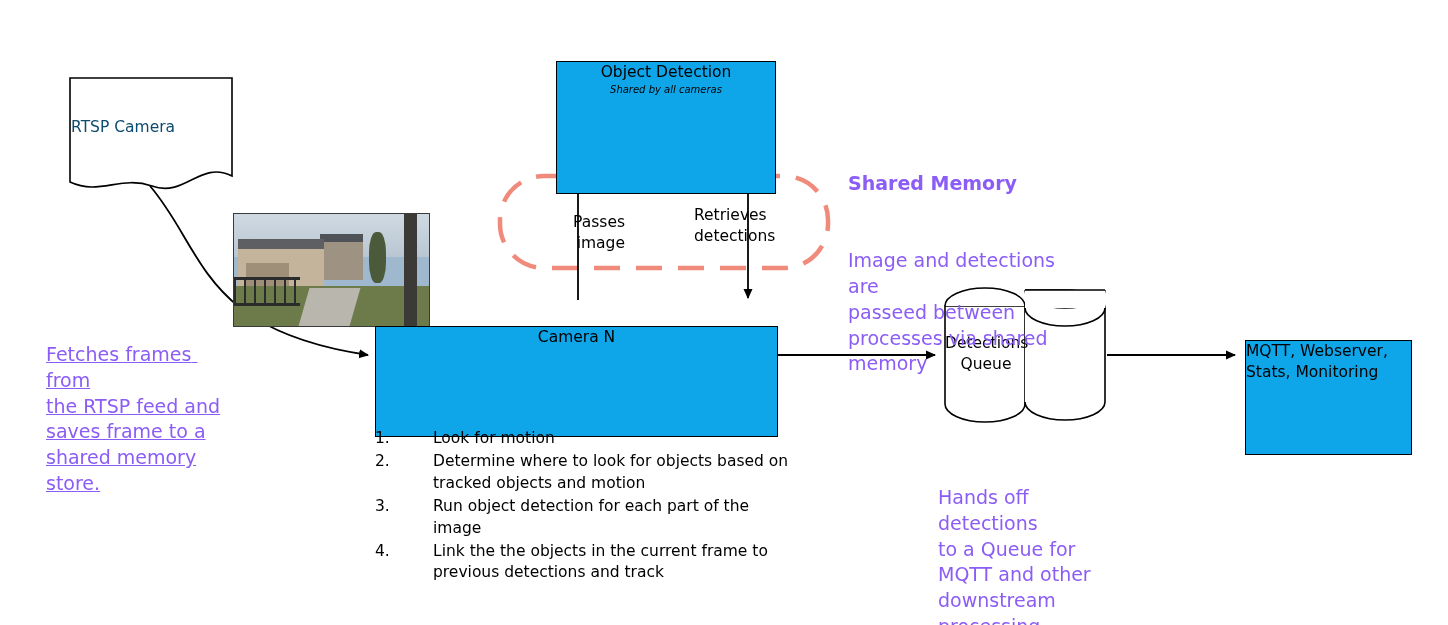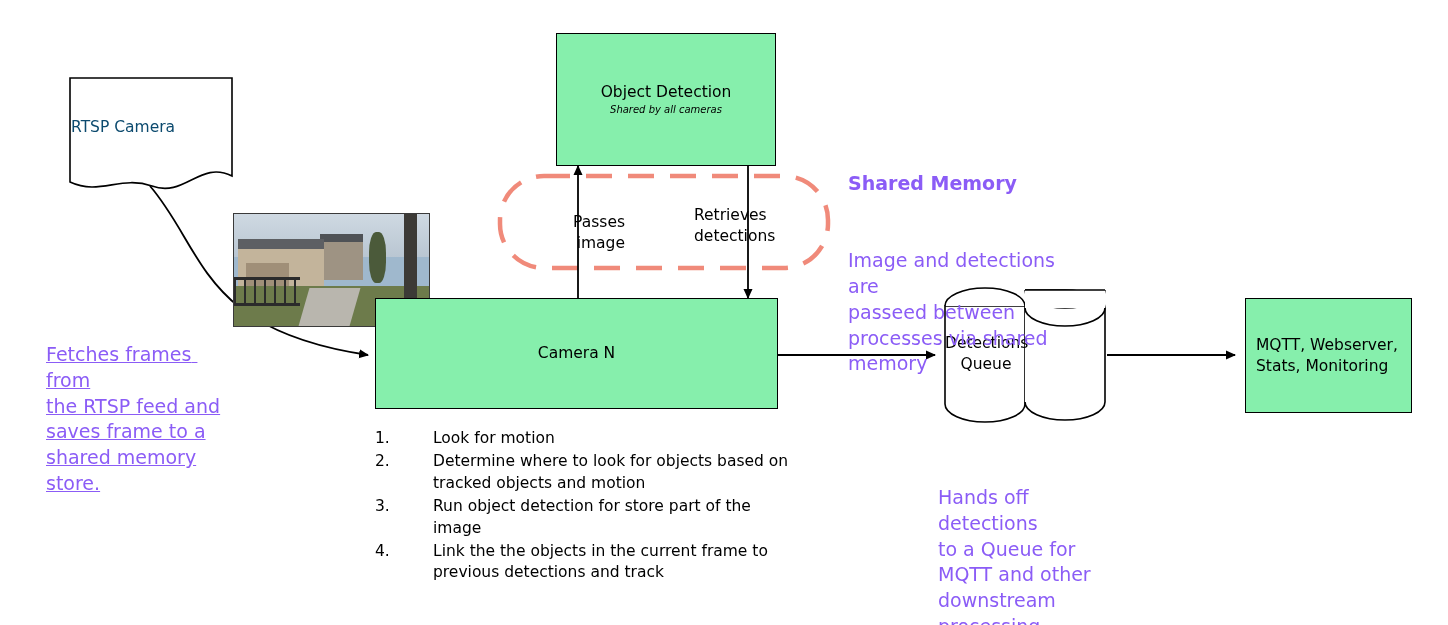--- a/index.html
+++ b/index.html
@@ -23,30 +23,31 @@
     top: 0;
     width: 1448px;
     height: 625px;
     pointer-events: none;
   }
 
   
   .box {
     position: absolute;
     box-sizing: border-box;
-    background: #86efac;
+    background: #0ea5e9;
     border: 1.5px solid #000;
     display: flex;
     flex-direction: column;
     align-items: center;
-    justify-content: center;
+    justify-content: flex-start;
     text-align: center;
     color: #000;
     font-size: 15.5px;
     line-height: 1.35;
+    margin-top: 28px;
   }
   .box .sub {
     font-style: italic;
     font-size: 10px;
   }
 
   
   .doc-label {
     position: absolute;
     width: 176px;
@@ -196,21 +197,21 @@
 
   <div class="box" style="left:375px; top:298px; width:403px; height:111px;">
     <div>Camera N</div>
   </div>
 
   <div class="abs" style="left:945px; top:333px; width:82px; text-align:center; font-size:15.5px; line-height:1.35;">
     <div>Detections</div>
     <div>Queue</div>
   </div>
 
-  <div class="box" style="left:1245px; top:298px; width:167px; height:115px; align-items:flex-start; text-align:left; padding-left:10px;">
+  <div class="box" style="left:1245px; top:312px; width:167px; height:115px; align-items:flex-start; text-align:left; padding-left:0;">
     <div style="width:100%;">MQTT, Webserver,</div>
     <div style="width:100%;">Stats, Monitoring</div>
   </div>
 
   <div class="abs" style="left:535px; top:212px; width:90px; text-align:right; font-size:15.5px; line-height:1.35;">
     <div>Passes</div>
     <div>image</div>
   </div>
 
   <div class="abs" style="left:694px; top:205px; width:110px; text-align:left; font-size:15.5px; line-height:1.35;">
@@ -243,21 +244,21 @@
       <div class="step-num">1.</div>
       <div class="step-txt">Look for motion</div>
     </div>
     <div class="step">
       <div class="step-num">2.</div>
       <div class="step-txt">Determine where to look for objects
 based on tracked objects and motion</div>
     </div>
     <div class="step">
       <div class="step-num">3.</div>
-      <div class="step-txt">Run object detection for store part of the
+      <div class="step-txt">Run object detection for each part of the
 image</div>
     </div>
     <div class="step">
       <div class="step-num">4.</div>
       <div class="step-txt">Link the the objects in the current frame
 to previous detections and track</div>
     </div>
   </div>
 
 </div>

